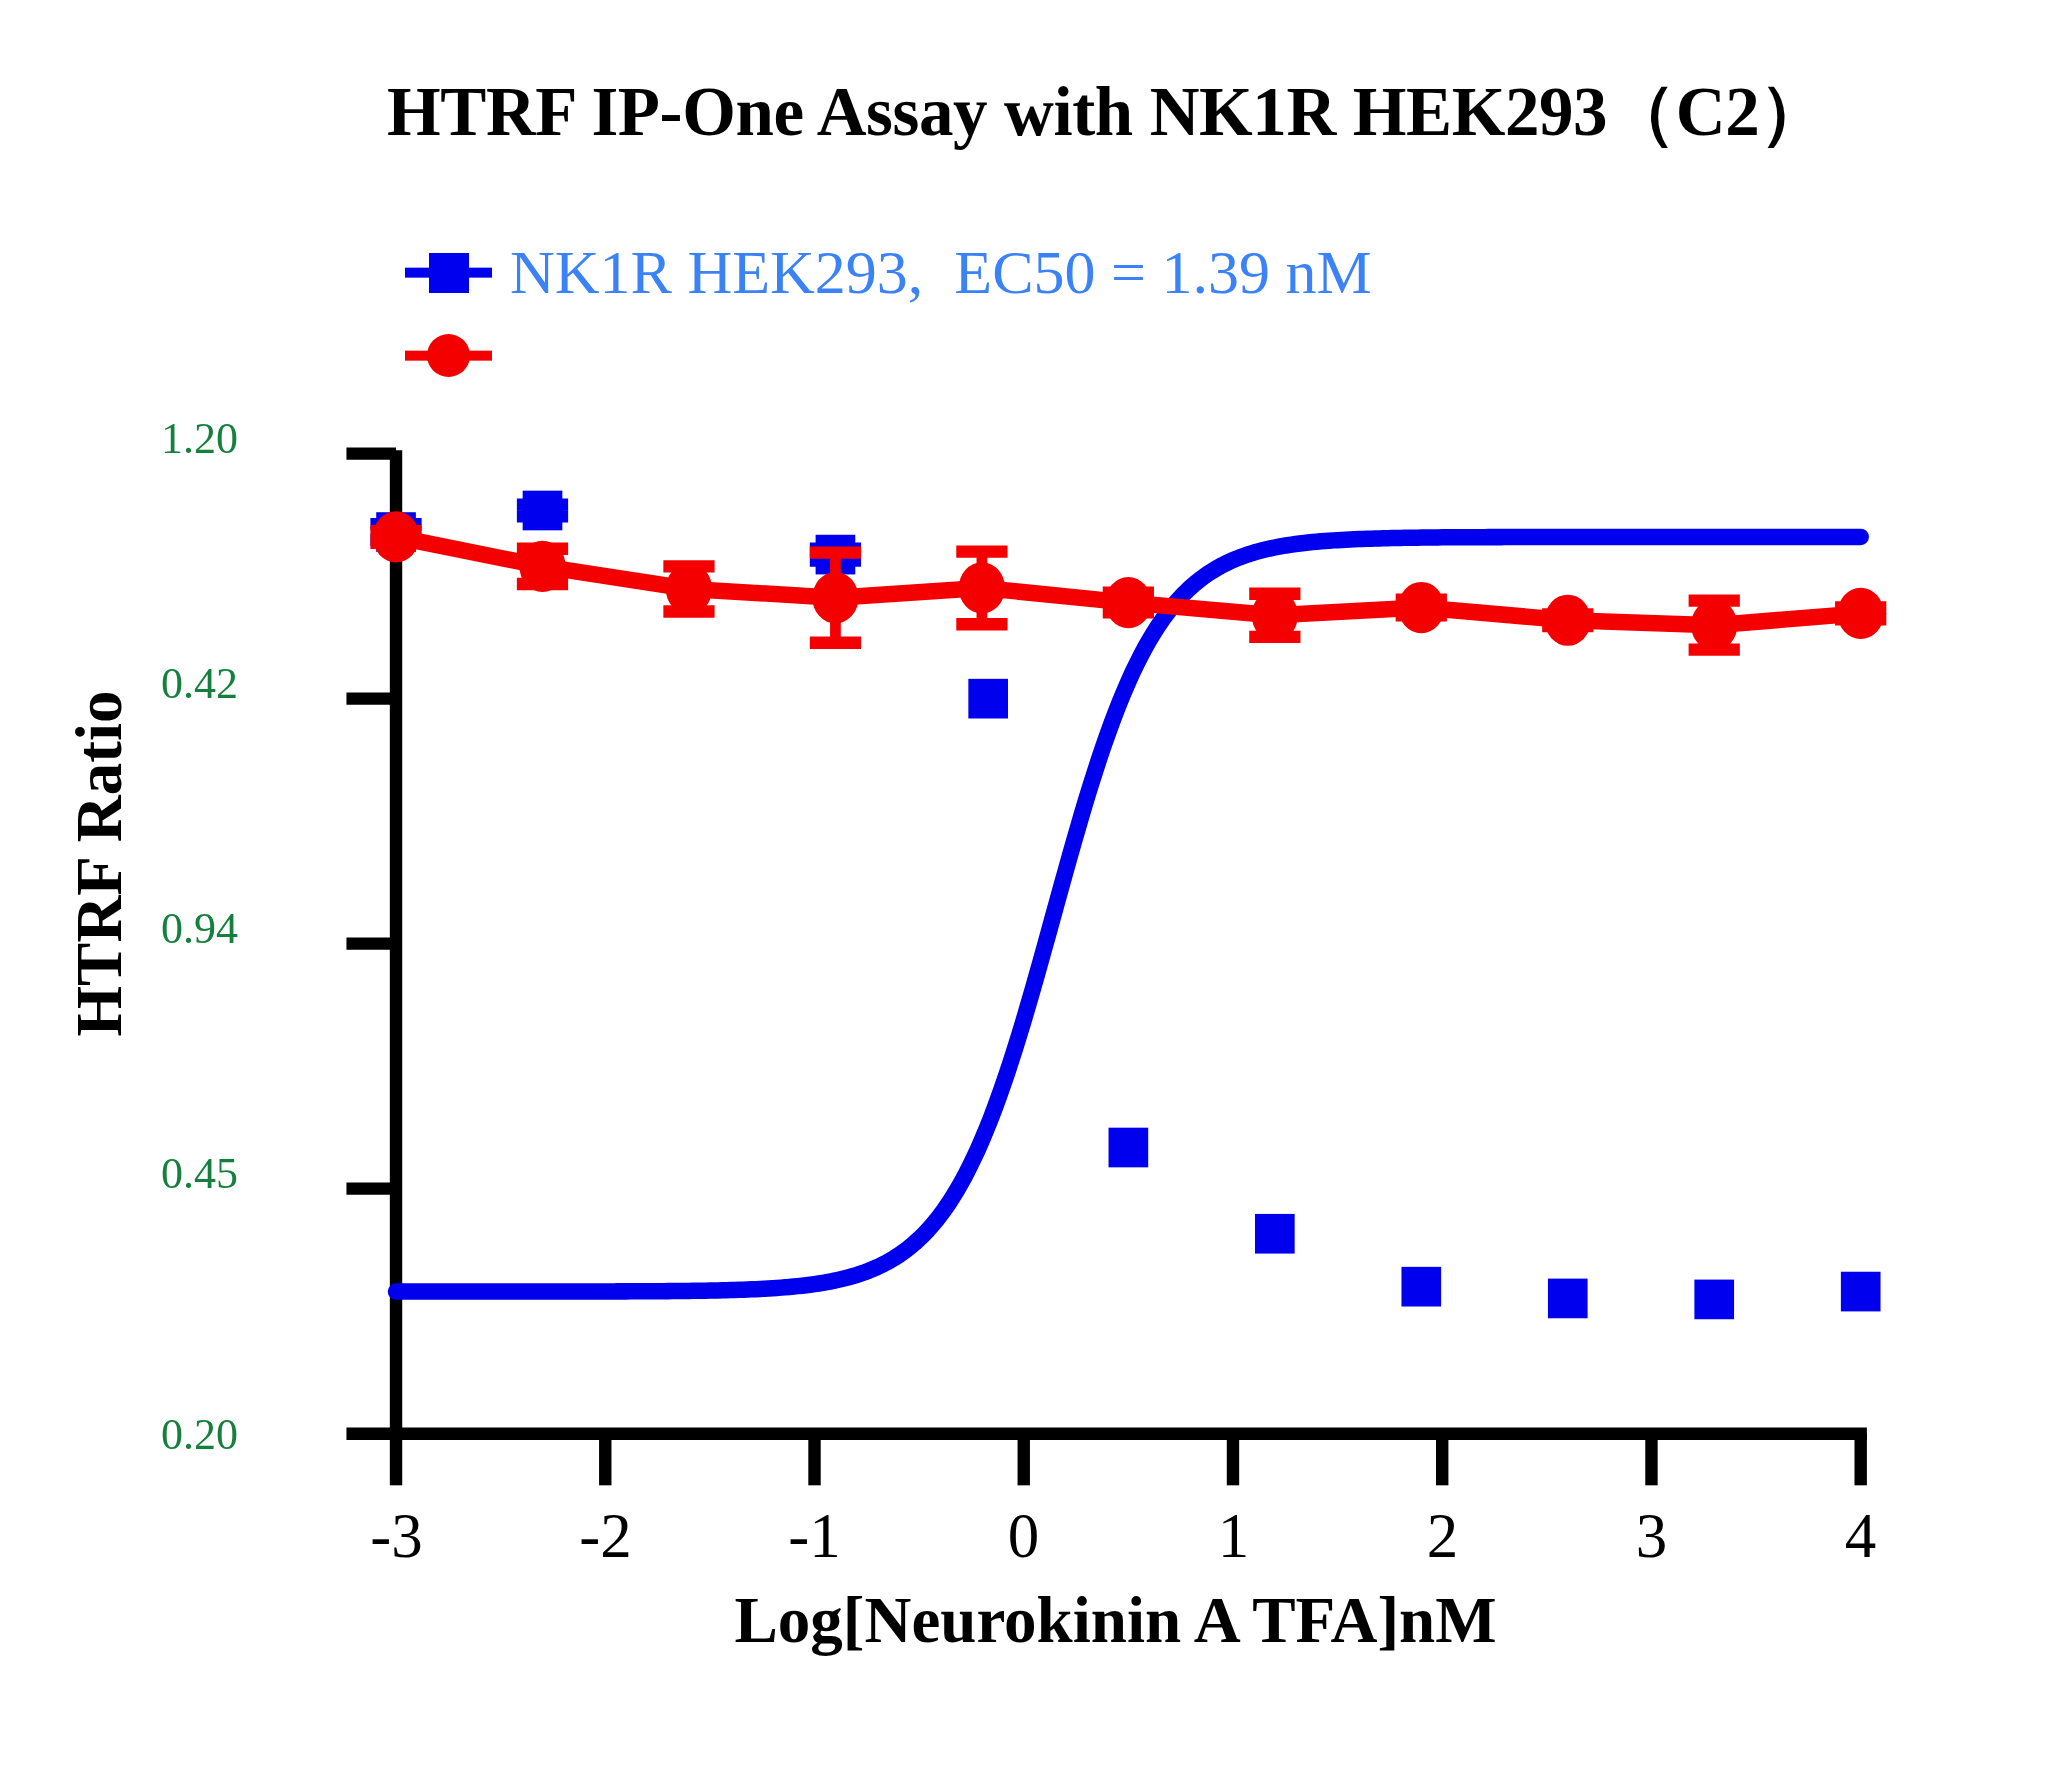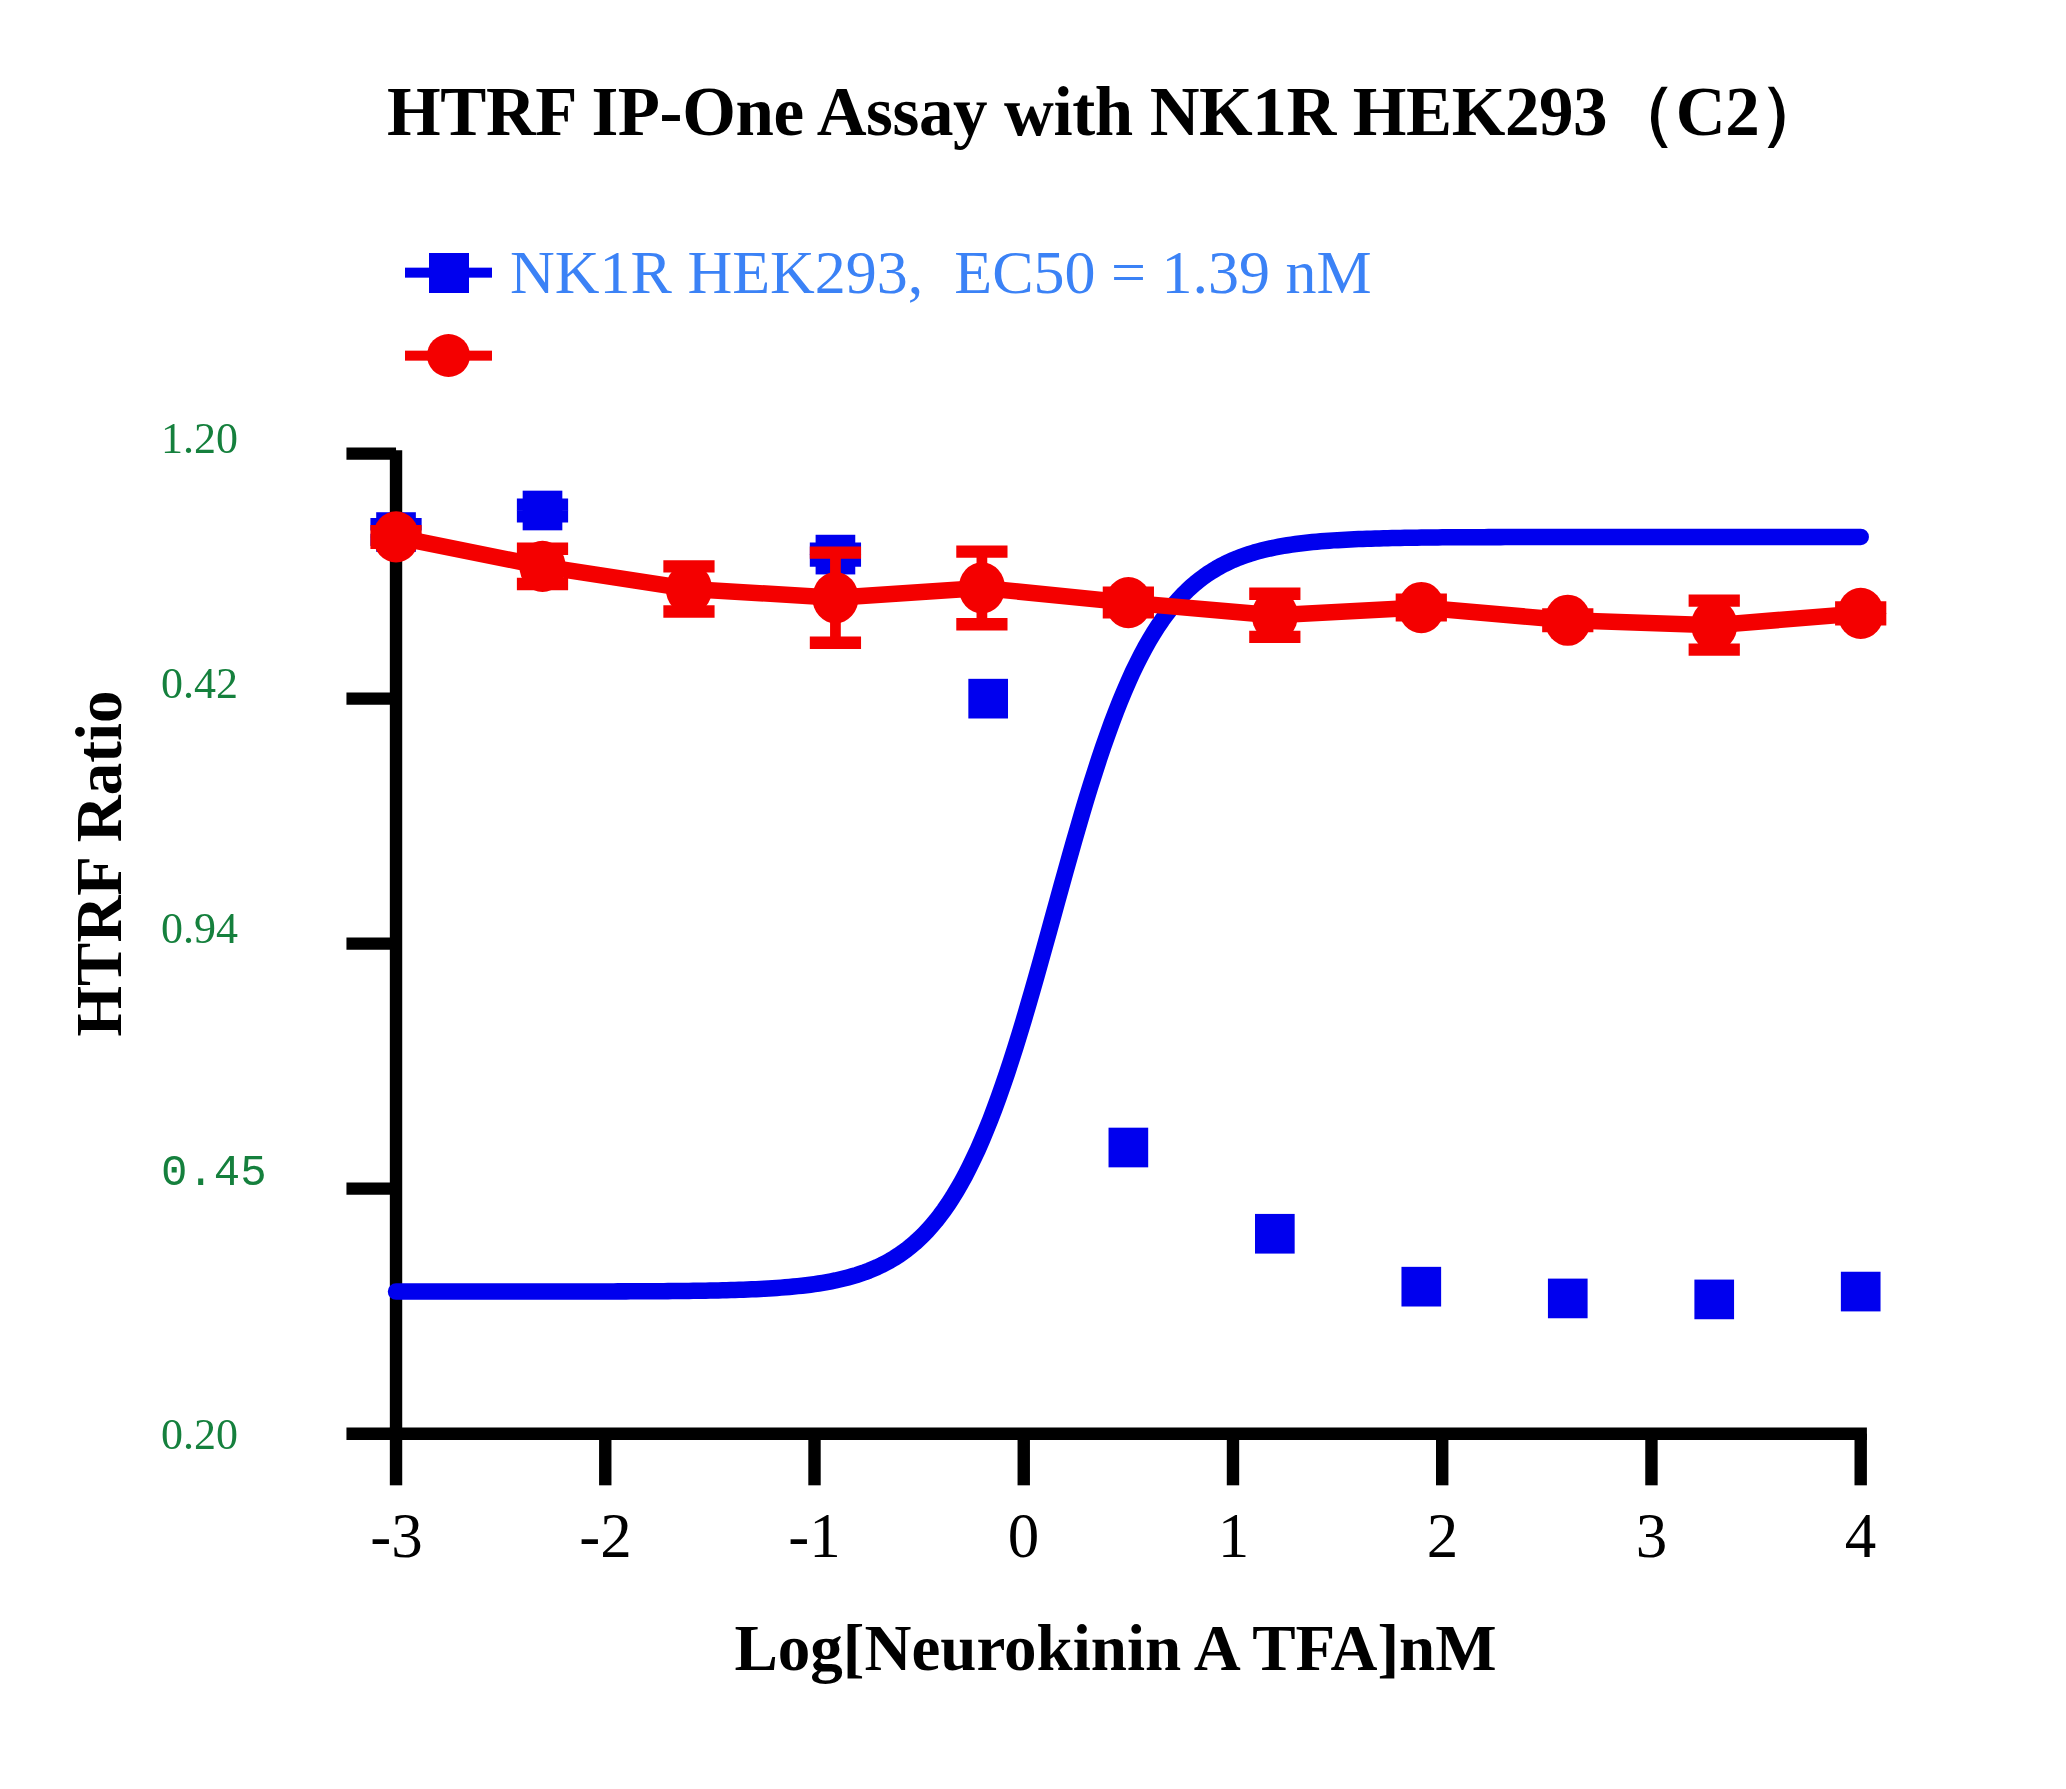--- a/index.html
+++ b/index.html
@@ -29,21 +29,21 @@
   .ytick-label{
     position:absolute;font-family:"Liberation Serif",serif;font-size:44px;color:#15803d;
     text-align:left;width:174px;
   }
   .xtick-label{
     position:absolute;font-family:"Liberation Serif",serif;font-size:63px;color:#000;
     text-align:center;width:83px;
   }
   .xaxis-title{
     position:absolute;left:289px;top:1583px;width:1653px;text-align:center;
-    font-family:"Liberation Serif",serif;font-weight:bold;font-size:65px;color:#000;white-space:nowrap;margin-top:28px;
+    font-family:"Liberation Serif",serif;font-weight:bold;font-size:65px;color:#000;white-space:nowrap;
   }
   .yaxis-title{
     position:absolute;left:-231px;top:826px;width:661px;text-align:center;
     font-family:"Liberation Serif",serif;font-weight:bold;font-size:65px;color:#000;
     transform:rotate(-90deg);transform-origin:center center;white-space:nowrap;
   }
 </style>
 </head>
 <body>
 
@@ -160,21 +160,21 @@
             <ellipse cx="4148.5" cy="1513.1000000000001" rx="56" ry="62" fill="#f40000"></ellipse>
             <ellipse cx="4503" cy="1484.636" rx="56" ry="62" fill="#f40000"></ellipse>
           </g>
         </g>
     </svg>
 
     <div id="ytick-labels">
         <div class="ytick-label" style="left: 161px; top: 413px;">1.20</div>
         <div class="ytick-label" style="left: 161px; top: 658px;">0.42</div>
         <div class="ytick-label" style="left: 161px; top: 903px;">0.94</div>
-        <div class="ytick-label" style="left: 161px; top: 1148px; font-family: Liberation Mono, monospace;">0.45</div>
+        <div class="ytick-label" style="left: 161px; top: 1148px;">0.45</div>
         <div class="ytick-label" style="left: 161px; top: 1393px; margin-top: 16px;">0.20</div>
       </div>
     <div id="xtick-labels">
         <div class="xtick-label" style="left: 355px; top: 1500px;">-3</div>
         <div class="xtick-label" style="left: 564px; top: 1500px;">-2</div>
         <div class="xtick-label" style="left: 773px; top: 1500px;">-1</div>
         <div class="xtick-label" style="left: 982px; top: 1500px;">0</div>
         <div class="xtick-label" style="left: 1192px; top: 1500px;">1</div>
         <div class="xtick-label" style="left: 1401px; top: 1500px;">2</div>
         <div class="xtick-label" style="left: 1610px; top: 1500px;">3</div>

